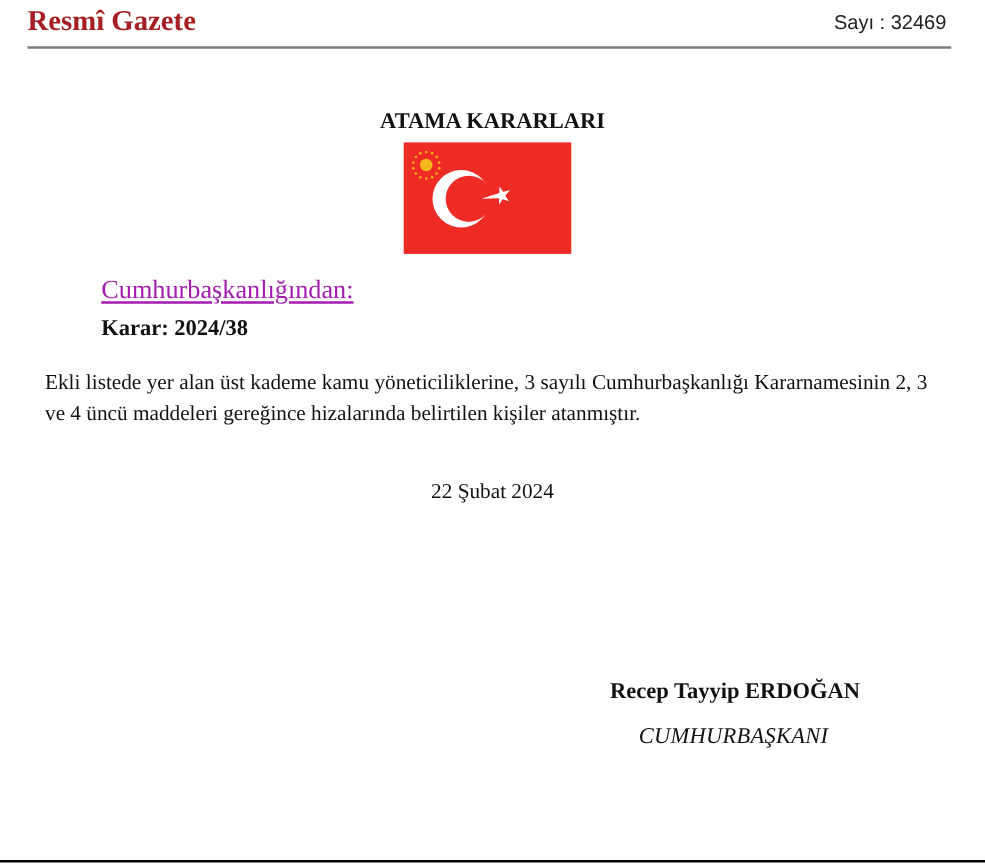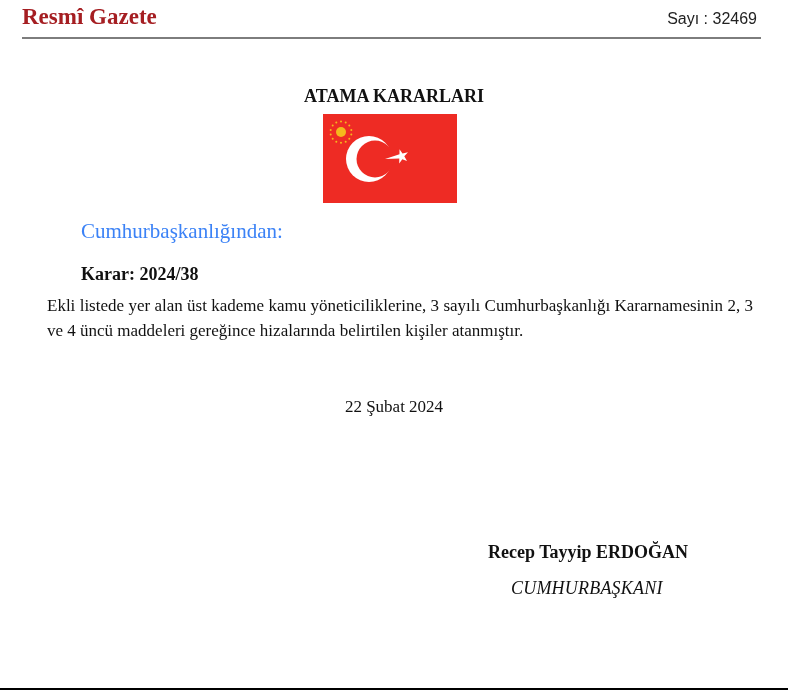--- a/index.html
+++ b/index.html
@@ -10,26 +10,26 @@
     .header-date { position: absolute; left: 2px; top: 10px; font-family: "Liberation Sans", sans-serif; font-size: 16px; color: #222; }
     .header-title { position: absolute; left: 0; right: 0; top: 4px; text-align: left; font-family: "Liberation Serif", serif; font-weight: bold; font-size: 23px; color: #a51e22; }
     .header-issue { position: absolute; right: 4px; top: 10px; font-family: "Liberation Sans", sans-serif; font-size: 16px; color: #222; text-align: right; }
     .header-rule { position: absolute; left: 22px; top: 37px; width: 739px; height: 2px; background: #7d7d7d; }
 
     .doc-title { position: absolute; left: 0; right: 0; top: 54px; text-align: center; font-weight: bold; font-size: 18px; color: #111; margin-top: 32px; }
 
     .flag { position: absolute; left: 323px; top: 114px; width: 134px; height: 89px; background: #ee2b24; }
     .flag svg { display: block; }
 
-    .authority { position: absolute; left: 81px; top: 219px; font-size: 21px; text-underline-offset: 3px; color: #3b82f6; }
-    .decision { position: absolute; left: 81px; top: 264px; font-size: 18px; font-weight: bold; color: #111; }
+    .authority { position: absolute; left: 81px; top: 219px; font-size: 21px; text-decoration: underline; text-underline-offset: 3px; color: #a21caf; }
+    .decision { position: absolute; left: 81px; top: 252px; font-size: 18px; font-weight: bold; color: #111; }
 
-    .body-text { position: absolute; left: 36px; top: 293px; width: 706px; font-size: 17px; line-height: 25px; text-align: justify; text-align-last: left; color: #111; margin-left: 11px; }
+    .body-text { position: absolute; left: 36px; top: 293px; width: 706px; font-size: 17px; line-height: 25px; text-align: justify; text-align-last: left; color: #111; }
 
-    .decree-date { position: absolute; left: 0; right: 0; top: 397px; text-align: center; font-size: 17px; color: #111; }
+    .decree-date { position: absolute; left: 0; right: 0; top: 383px; text-align: center; font-size: 17px; color: #111; }
 
     .signer-name { position: absolute; left: 488px; top: 542px; font-size: 18px; font-weight: bold; color: #111; text-align: right; }
     .signer-title { position: absolute; left: 511px; top: 578px; font-size: 18px; color: #111; letter-spacing: 0.2px; font-style: italic; }
 
     .footer-rule { position: absolute; left: 0; top: 688px; width: 788px; height: 2px; background: #000; }
   </style>
 </head>
 <body>
 
 <div class="header">

